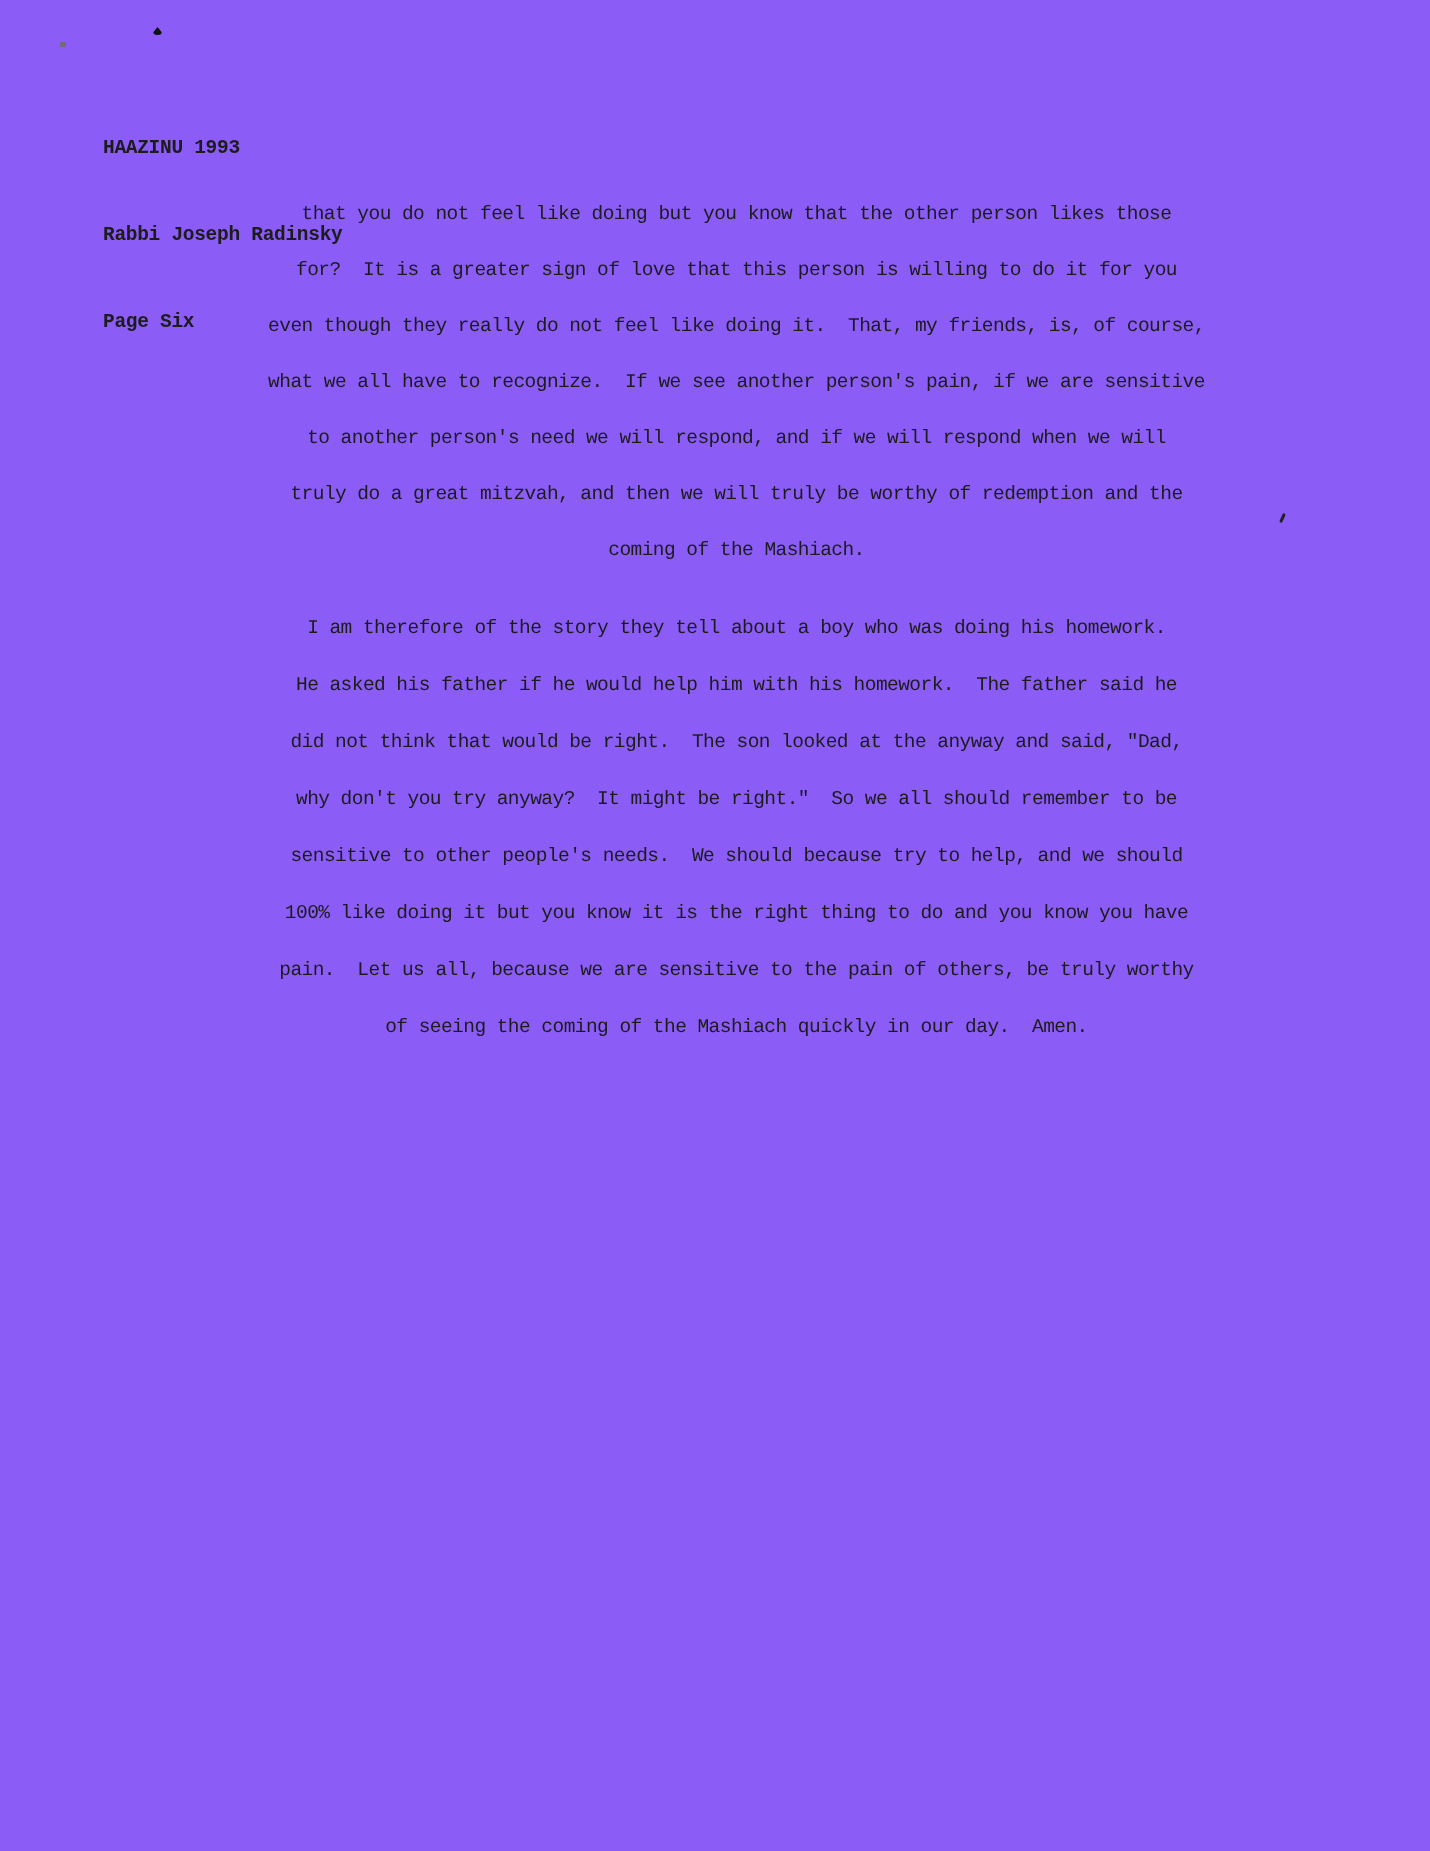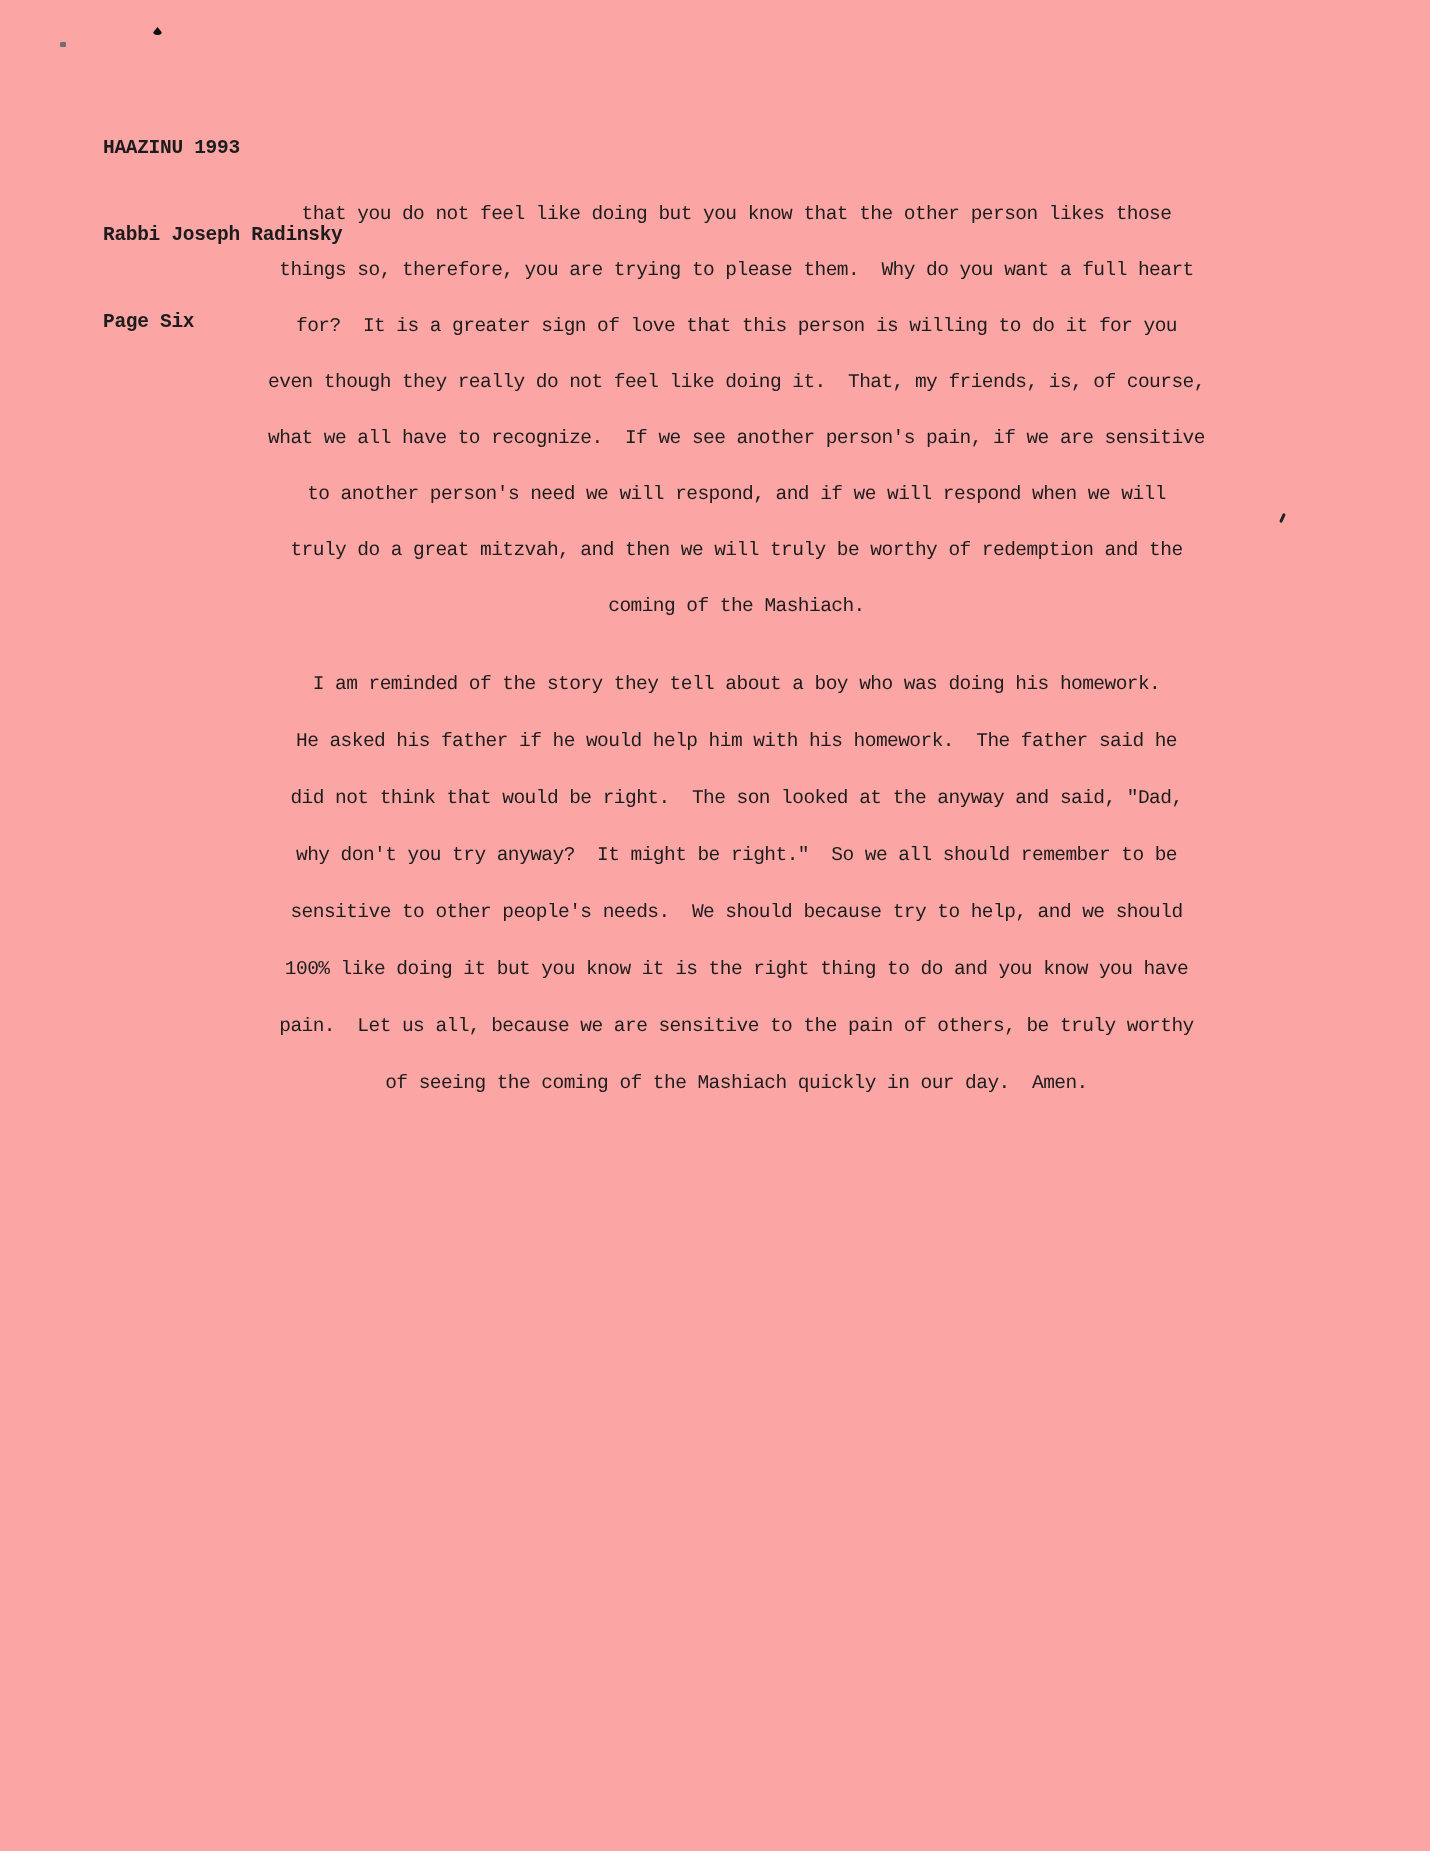--- a/index.html
+++ b/index.html
@@ -1,21 +1,21 @@
 <!DOCTYPE html>
 <html><head>
 <meta charset="utf-8">
 <title>HAAZINU 1993 — Page Six</title>
 <style>
   html, body { margin: 0; padding: 0; background: #e8e8e8; }
   .page {
     position: relative;
     width: 1430px;
     height: 1851px;
-    background: #fca5a5;
+    background: #8b5cf6;
     font-family: "Liberation Mono", "DejaVu Sans Mono", monospace;
     color: #1c1c1c;
     overflow: hidden;
   }
   .doc-header {
     position: absolute;
     left: 103px;
     top: 76px;
     font-size: 19.5px;
     letter-spacing: -0.3px;
@@ -68,31 +68,30 @@
   <header class="doc-header">
     <div>HAAZINU 1993</div>
     <div>Rabbi Joseph Radinsky</div>
     <div>Page Six</div>
   </header>
 
   <main class="doc-body">
 
     <p class="para para-1">
       <span class="line" style="display:block">that you do not feel like doing but you know that the other person likes those</span>
-      <span class="line" style="display:block">things so, therefore, you are trying to please them.  Why do you want a full heart</span>
       <span class="line" style="display:block">for?  It is a greater sign of love that this person is willing to do it for you</span>
       <span class="line" style="display:block">even though they really do not feel like doing it.  That, my friends, is, of course,</span>
       <span class="line" style="display:block">what we all have to recognize.  If we see another person's pain, if we are sensitive</span>
       <span class="line" style="display:block">to another person's need we will respond, and if we will respond when we will</span>
       <span class="line" style="display:block">truly do a great mitzvah, and then we will truly be worthy of redemption and the</span>
       <span class="line" style="display:block">coming of the Mashiach.</span>
     </p>
 
     <p class="para para-2">
-      <span class="line" style="display:block">I am reminded of the story they tell about a boy who was doing his homework.</span>
+      <span class="line" style="display:block">I am therefore of the story they tell about a boy who was doing his homework.</span>
       <span class="line" style="display:block">He asked his father if he would help him with his homework.  The father said he</span>
       <span class="line" style="display:block">did not think that would be right.  The son looked at the anyway and said, "Dad,</span>
       <span class="line" style="display:block">why don't you try anyway?  It might be right."  So we all should remember to be</span>
       <span class="line" style="display:block">sensitive to other people's needs.  We should because try to help, and we should</span>
       <span class="line" style="display:block">100% like doing it but you know it is the right thing to do and you know you have</span>
       <span class="line" style="display:block">pain.  Let us all, because we are sensitive to the pain of others, be truly worthy</span>
       <span class="line" style="display:block">of seeing the coming of the Mashiach quickly in our day.  Amen.</span>
     </p>
 
   </main>

